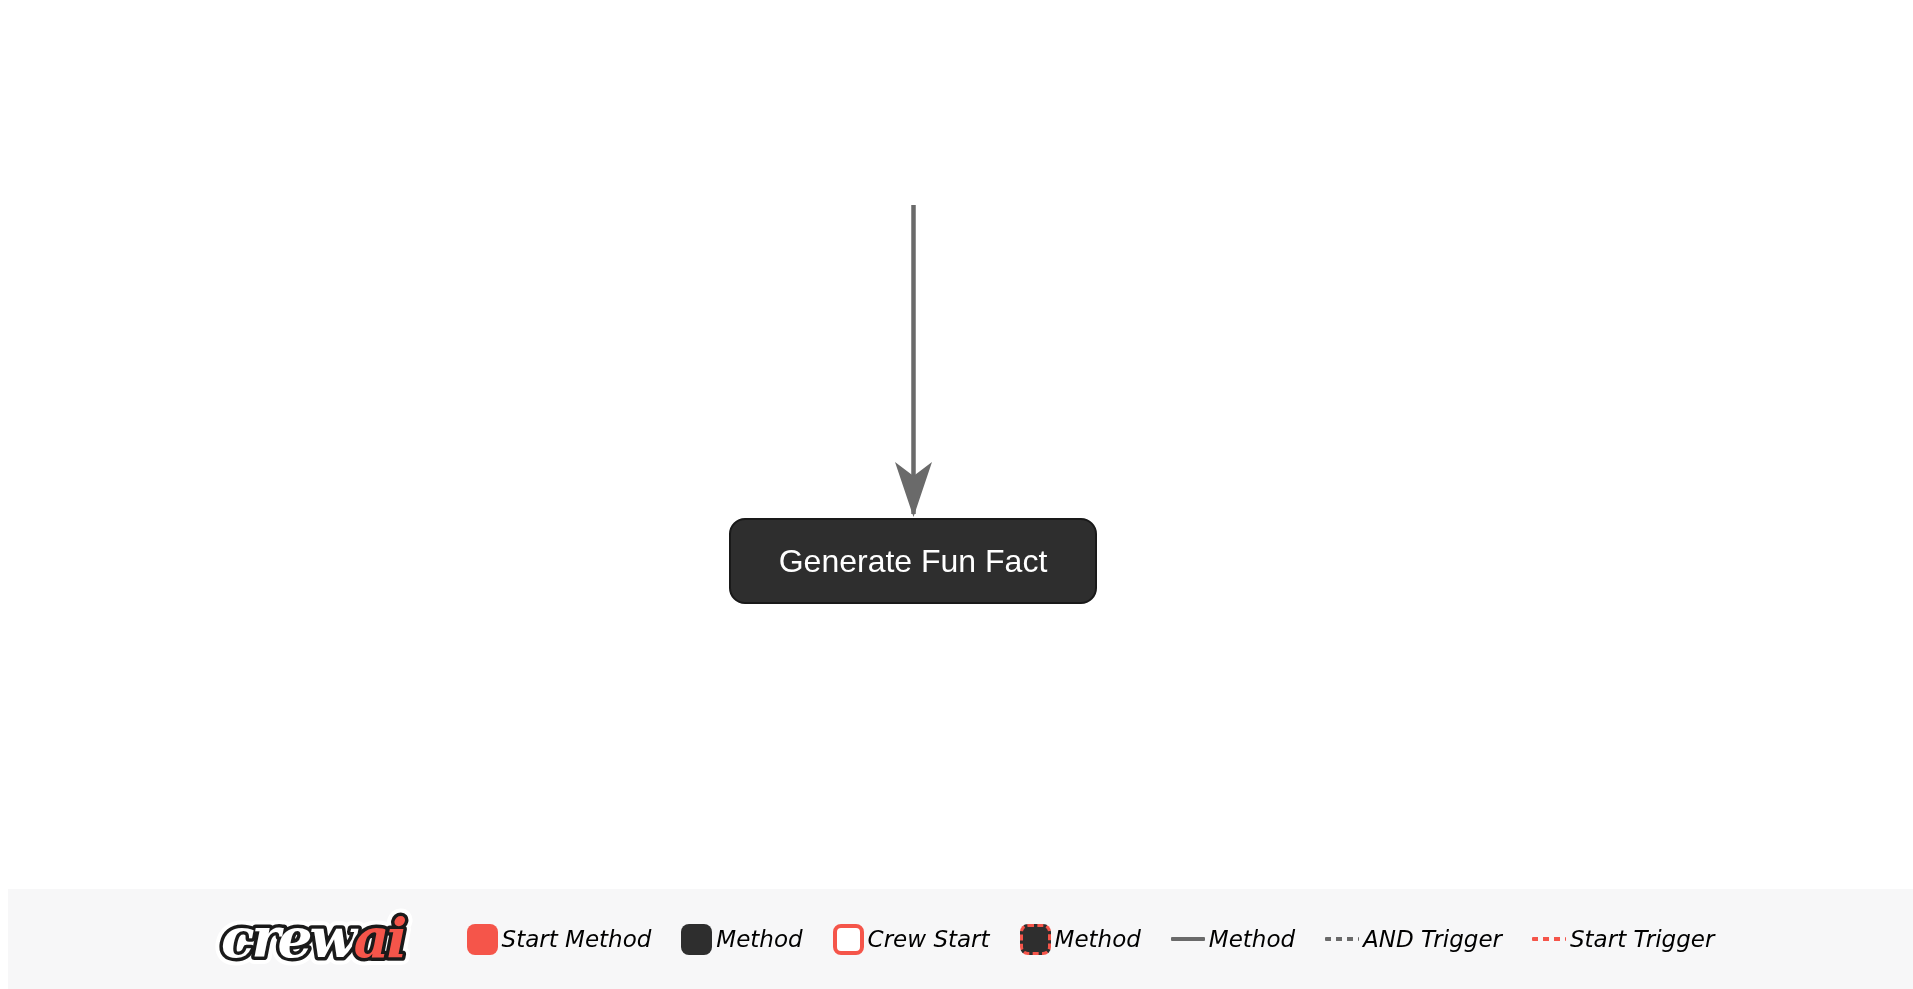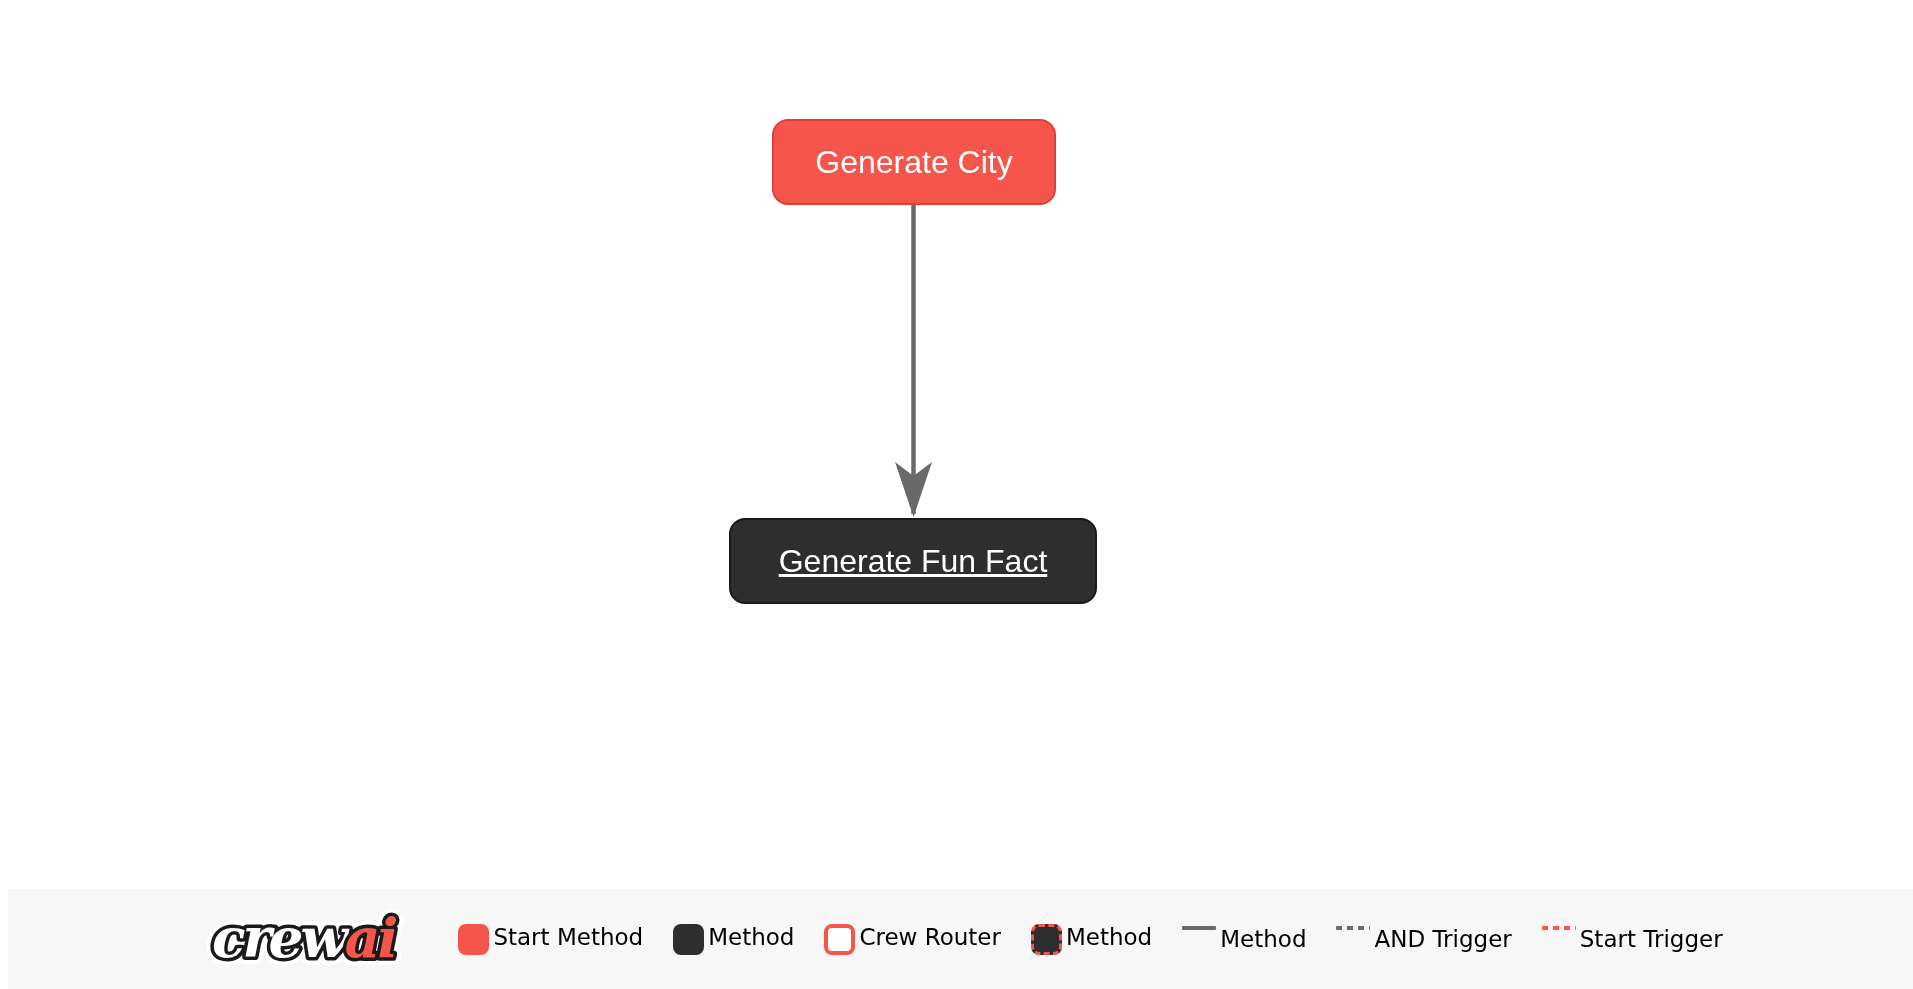--- a/index.html
+++ b/index.html
@@ -41,37 +41,37 @@
   }
   .node-start{
     left:772px;top:119px;width:284px;height:86px;
     background:var(--start-fill);
     border:2px solid var(--start-border);
   }
   .node-method{
     left:729px;top:518px;width:368px;height:86px;
     background:var(--method-fill);
     border:2px solid var(--method-border);
-    text-decoration:underline;
   }
   
   .legend-bar{
     position:absolute;left:8px;top:889px;
     width:1913px;height:100px;
     background:var(--legend-bg);
     display:flex;align-items:center;justify-content:center;
     gap:30px;
   }
   .logo{display:flex;align-items:center;}
   .legend-item{
-    display:flex;gap:4px;
+    display:flex;align-items:center;gap:4px;
     color:var(--legend-text);
     font-size:23px;
     font-family:"DejaVu Sans",sans-serif;
     white-space:nowrap;
+    font-style:italic;
   }
   .swatch{
     width:31px;height:31px;border-radius:8px;flex:0 0 auto;
   }
   .swatch-start{background:var(--start-fill);}
   .swatch-method{background:var(--method-fill);}
   .swatch-crew{background:#fff;border:4px solid var(--start-fill);}
   .swatch-router{background:var(--method-fill);border:3px dashed var(--start-fill);}
   .line-swatch{
     width:34px;height:4px;flex:0 0 auto;border-radius:1px;
@@ -84,23 +84,20 @@
 <body>
 
 <div class="app">
 
   <div class="canvas">
     <svg class="edge-layer" width="1913" height="889" viewBox="0 0 1913 889">
       <line x1="913.5" y1="205" x2="913.5" y2="514" stroke="#6A6A6A" stroke-width="4.5"></line>
       <path d="M913.5,517 L895,462 L913.5,476 L932,462 Z" fill="#6A6A6A"></path>
     </svg>
 
-    <div class="node node-start">
-      <span>Generate City</span>
-    </div>
 
     <div class="node node-method">
       <span>Generate Fun Fact</span>
     </div>
   </div>
 
   <div class="legend-bar">
 
     <div class="logo">
       <svg width="222" height="76" viewBox="0 0 222 76">
@@ -122,21 +119,21 @@
       <span>Start Method</span>
     </div>
 
     <div class="legend-item">
       <span class="swatch swatch-method"></span>
       <span>Method</span>
     </div>
 
     <div class="legend-item">
       <span class="swatch swatch-crew"></span>
-      <span>Crew Router</span>
+      <span>Crew Start</span>
     </div>
 
     <div class="legend-item">
       <span class="swatch swatch-router"></span>
       <span>Method</span>
     </div>
 
     <div class="legend-item">
       <span class="line-swatch line-trigger"></span>
       <span>Method</span>

